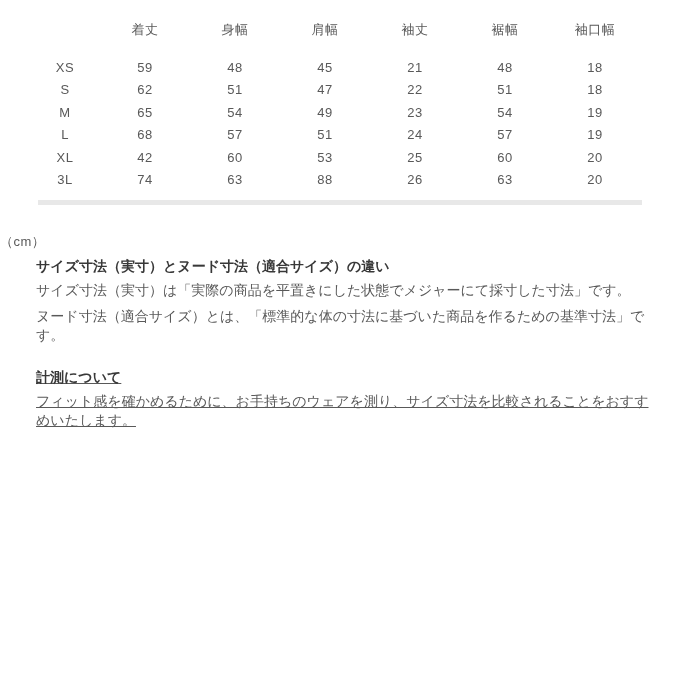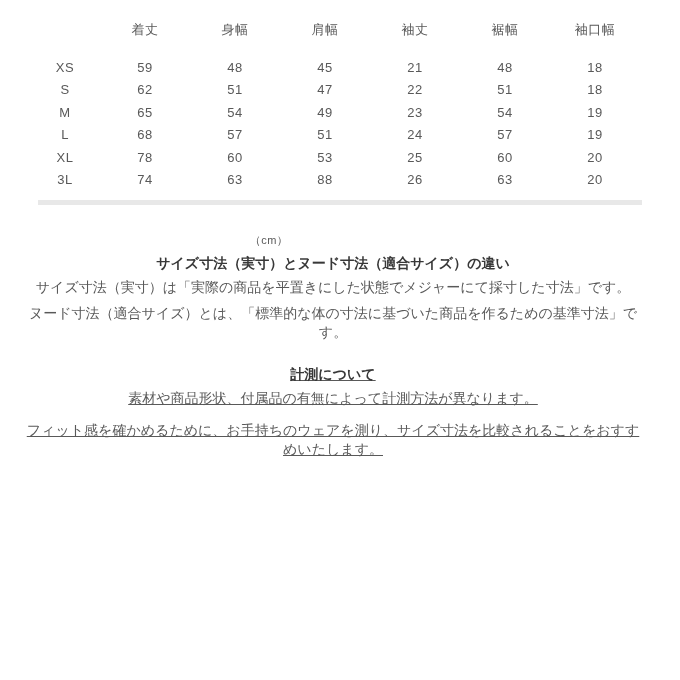--- a/index.html
+++ b/index.html
@@ -15,24 +15,24 @@
   .size-table { margin-left: 30px; width: 610px; font-size: 13px; color: var(--text, #595959); }
   .trow { display: flex; height: 22.5px; align-items: center; }
   .trow.thead { height: 16px; margin-bottom: 18px; }
   .cell { width: 90px; text-align: center; letter-spacing: 0.5px; }
   .cell.size-col { width: 70px; }
 
   
   .divider { margin: 9px 0 0 38px; width: 604px; height: 5px; background: var(--divider, #e8e8e8); }
 
   
-  .unit { margin-top: 28px; padding-right: 42px; text-align: center; font-size: 11px; letter-spacing: 0.5px; }
+  .unit { margin-top: 28px; padding-right: 42px; text-align: left; font-size: 13px; letter-spacing: 0.5px; }
 
   
-  .content { margin-left: 24px; width: 618px; font-size: 14px; line-height: 19px; text-align: center; }
+  .content { margin-left: 36px; width: 618px; font-size: 14px; line-height: 19px; }
   .section-1 { margin-top: 6px; }
   .section-2 { margin-top: 23px; text-decoration: underline; }
   h3 { font-size: 14px; line-height: 18px; font-weight: 700; color: var(--heading, #383838); margin-bottom: 6px; }
   .section-1 p { margin-bottom: 7px; }
   .section-2 p { margin-bottom: 13px; }
 </style>
 </head>
 <body>
 
 <div class="page">
@@ -83,21 +83,21 @@
       <div class="cell">68</div>
       <div class="cell">57</div>
       <div class="cell">51</div>
       <div class="cell">24</div>
       <div class="cell">57</div>
       <div class="cell">19</div>
     </div>
 
     <div class="trow">
       <div class="cell size-col">XL</div>
-      <div class="cell">78</div>
+      <div class="cell">42</div>
       <div class="cell">60</div>
       <div class="cell">53</div>
       <div class="cell">25</div>
       <div class="cell">60</div>
       <div class="cell">20</div>
     </div>
 
     <div class="trow">
       <div class="cell size-col">3L</div>
       <div class="cell">74</div>
@@ -115,18 +115,17 @@
 
   <div class="content">
     <div class="section-1">
       <h3>サイズ寸法（実寸）とヌード寸法（適合サイズ）の違い</h3>
       <p>サイズ寸法（実寸）は「実際の商品を平置きにした状態でメジャーにて採寸した寸法」です。</p>
       <p>ヌード寸法（適合サイズ）とは、「標準的な体の寸法に基づいた商品を作るための基準寸法」です。</p>
     </div>
 
     <div class="section-2">
       <h3>計測について</h3>
-      <p>素材や商品形状、付属品の有無によって計測方法が異なります。</p>
       <p>フィット感を確かめるために、お手持ちのウェアを測り、サイズ寸法を比較されることをおすすめいたします。</p>
     </div>
   </div>
 
 </div>
 
 </body></html>

